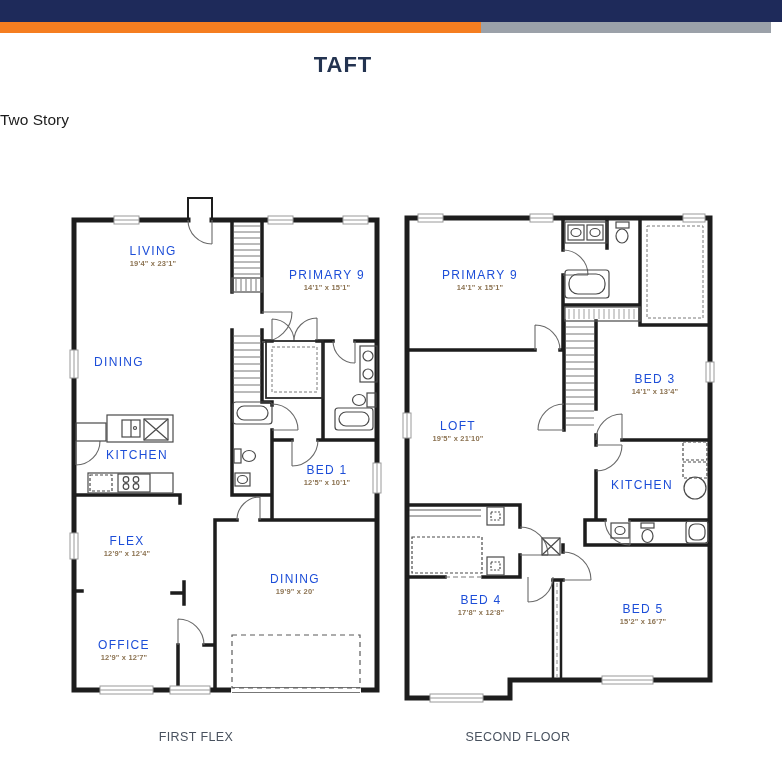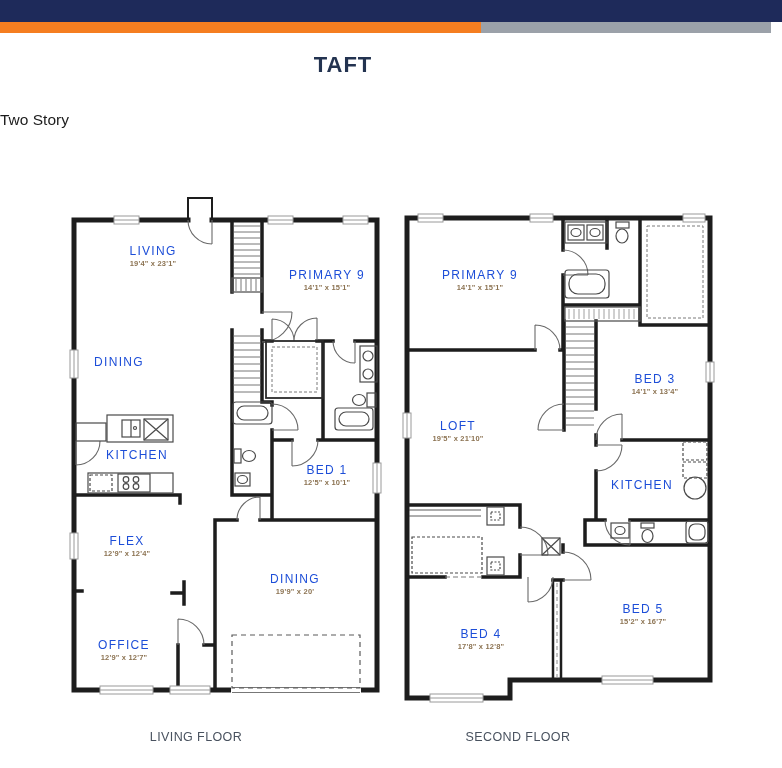--- a/index.html
+++ b/index.html
@@ -242,25 +242,25 @@
     <div class="rname">BED 3</div>
     <div class="rdims">14'1" x 13'4"</div>
   </div>
   <div class="room" style="left:458px;top:419px">
     <div class="rname">LOFT</div>
     <div class="rdims">19'5" x 21'10"</div>
   </div>
   <div class="room" style="left:642px;top:478px">
     <div class="rname">KITCHEN</div>
   </div>
-  <div class="room" style="left:481px;top:627px">
+  <div class="room" style="left:481px;top:593px">
     <div class="rname">BED 4</div>
     <div class="rdims">17'8" x 12'8"</div>
   </div>
   <div class="room" style="left:643px;top:602px">
     <div class="rname">BED 5</div>
     <div class="rdims">15'2" x 16'7"</div>
   </div>
 
-  <div class="caption" style="left:196px;top:730px">LIVING FLOOR</div>
+  <div class="caption" style="left:196px;top:730px">FIRST FLEX</div>
   <div class="caption" style="left:518px;top:730px">SECOND FLOOR</div>
 
 </div>
 
 </body></html>

